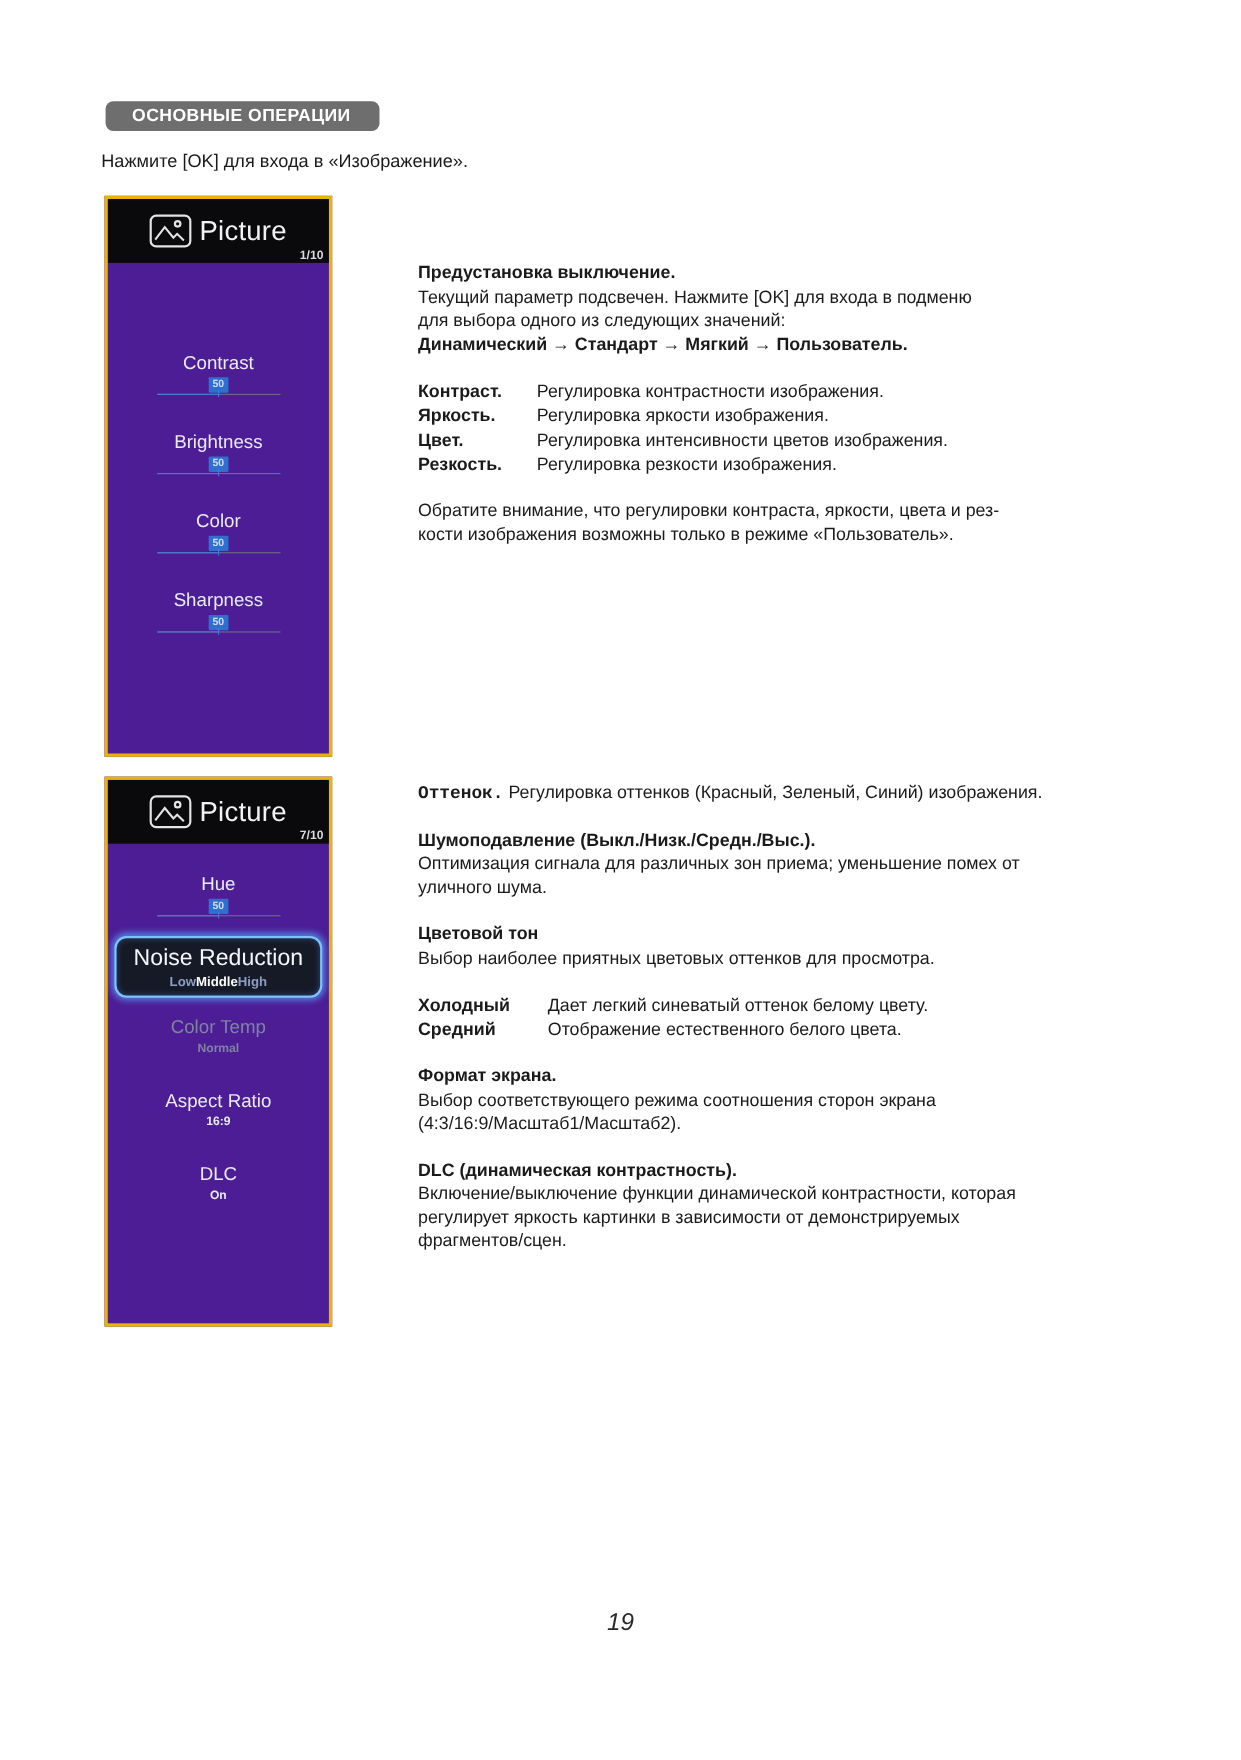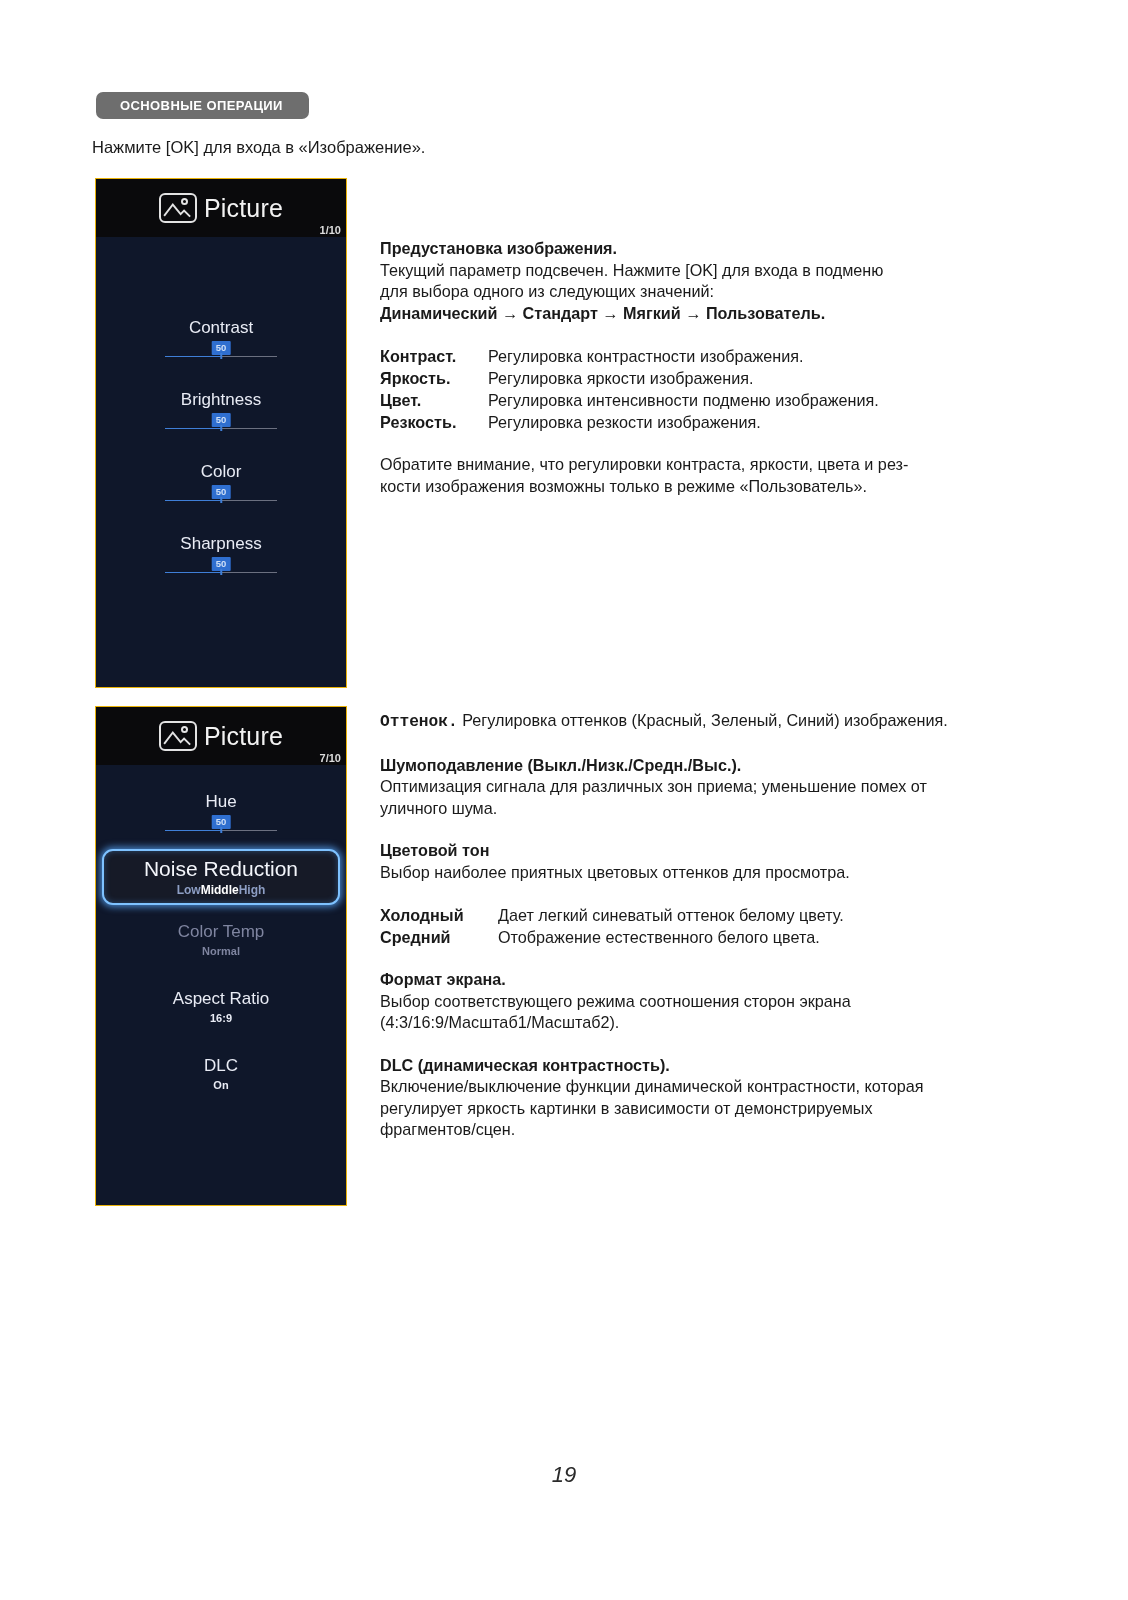--- a/index.html
+++ b/index.html
@@ -28,21 +28,21 @@
     position: absolute;
     left: 0;
     top: 0;
     height: 27px;
     padding: 0 26px 0 24px;
     background: #6e6e6e;
     border-radius: 7px;
     display: flex;
     align-items: center;
     color: #ffffff;
-    font-size: 13px;
+    font-size: 16px;
     font-weight: bold;
     letter-spacing: 0.4px;
     box-sizing: border-box;
   }
   .head-rule {
     position: absolute;
     left: 0;
     right: 0;
     top: 26px;
     height: 2px;
@@ -54,23 +54,23 @@
     position: absolute;
     left: 92px;
     top: 138px;
     font-size: 16.5px;
     color: #1a1a1a;
   }
 
   
   .osd {
     position: absolute;
-    width: 252px;
-    background: #0f172a;
-    border: 1px solid #eab308;
+    width: 207px;
+    background: #4c1d95;
+    border: 3px solid #eab308;
     box-sizing: border-box;
     overflow: hidden;
   }
   .osd-1 { left: 95px; top: 178px; height: 510px; }
   .osd-2 { left: 95px; top: 706px; height: 500px; }
 
   .osd-title {
     position: relative;
     height: 58px;
     background: #0a0a0c;
@@ -400,39 +400,39 @@
 
     <div class="osd-row">
       <span class="row-label">DLC</span>
       <span class="row-value">On</span>
     </div>
 
   </div>
 </div>
 
 <div class="txt-col txt-1">
-  <div class="b">Предустановка изображения.</div>
+  <div class="b">Предустановка выключение.</div>
   <div>Текущий параметр подсвечен. Нажмите [OK] для входа в подменю</div>
   <div>для выбора одного из следующих значений:</div>
   <div class="b">Динамический → Стандарт → Мягкий → Пользователь.</div>
 
   <div class="spacer"></div>
 
   <div class="defs w1">
     <div class="drow">
       <span class="dterm">Контраст.</span>
       <span>Регулировка контрастности изображения.</span>
     </div>
     <div class="drow">
       <span class="dterm">Яркость.</span>
       <span>Регулировка яркости изображения.</span>
     </div>
     <div class="drow">
       <span class="dterm">Цвет.</span>
-      <span>Регулировка интенсивности подменю изображения.</span>
+      <span>Регулировка интенсивности цветов изображения.</span>
     </div>
     <div class="drow">
       <span class="dterm">Резкость.</span>
       <span>Регулировка резкости изображения.</span>
     </div>
   </div>
 
   <div class="spacer"></div>
 
   <div>Обратите внимание, что регулировки контраста, яркости, цвета и рез-</div>

